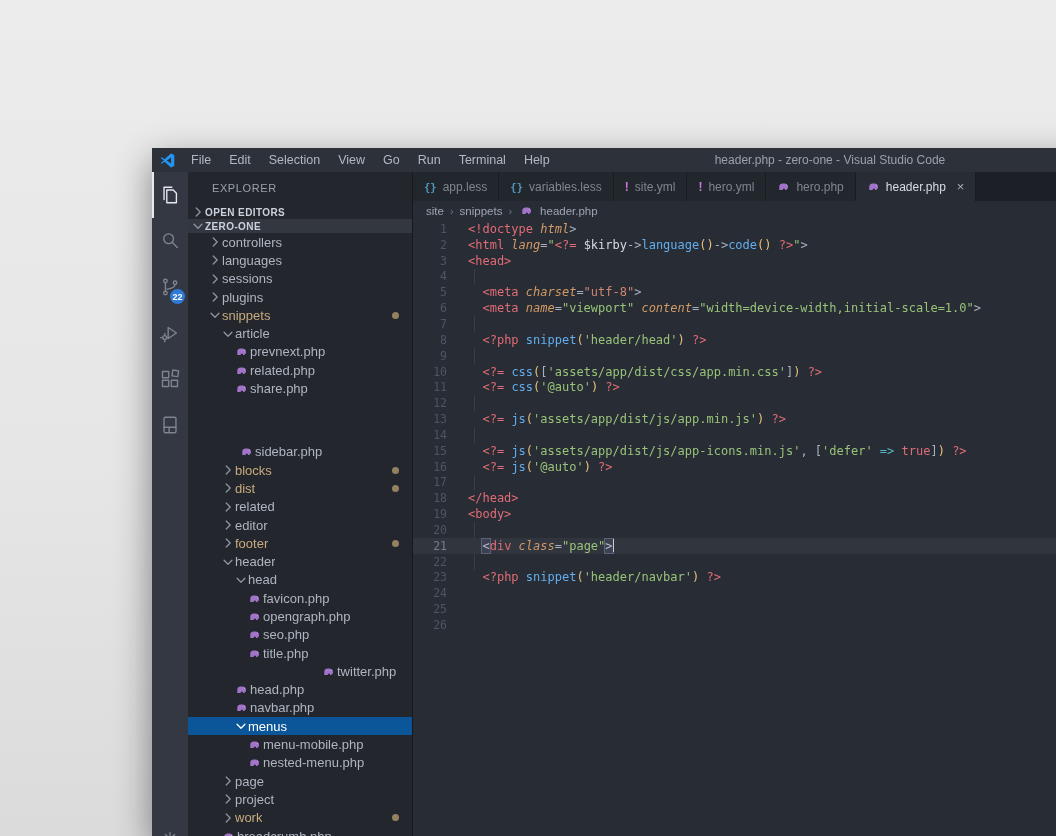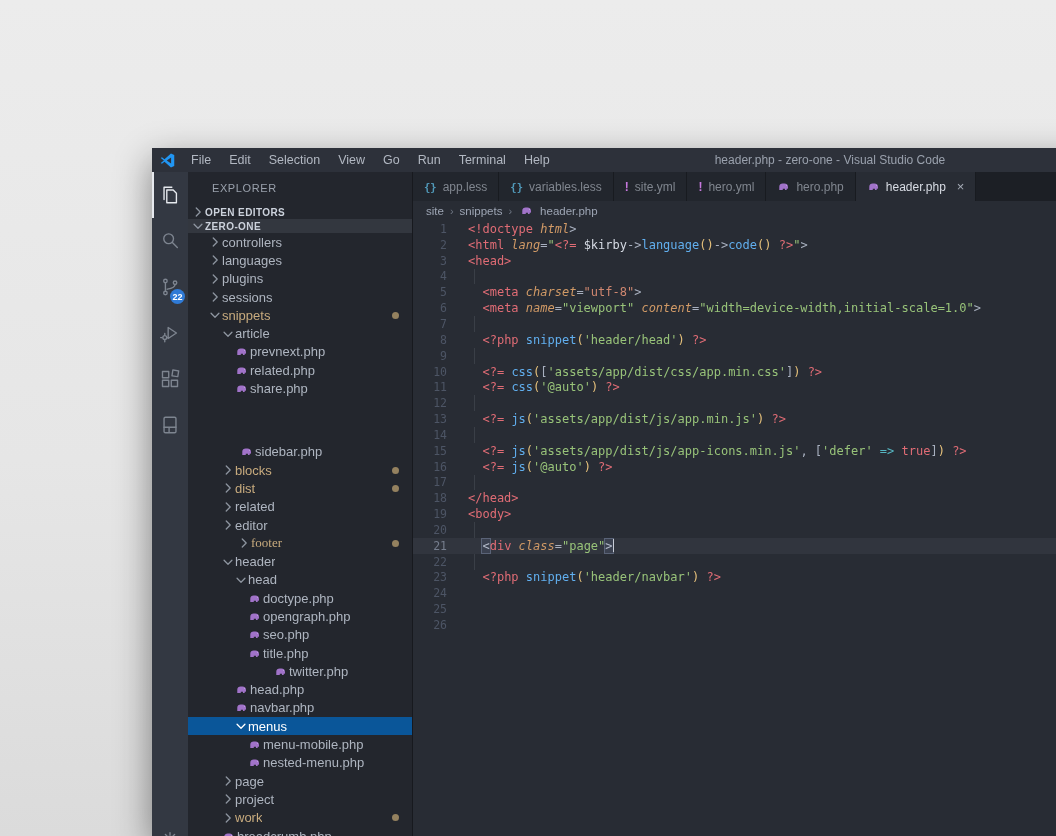--- a/index.html
+++ b/index.html
@@ -214,29 +214,29 @@
                 </svg>
               </span>
               <span class="t-label">languages</span>
             </div>
             <div class="tree-row" style="padding-left: 19px;">
               <span class="twisty">
                 <svg viewBox="0 0 16 16" width="14" height="14">
                   <path d="M6 3.5 10.5 8 6 12.5" stroke="currentColor" fill="none" stroke-width="1.5" stroke-linecap="round" stroke-linejoin="round"></path>
                 </svg>
               </span>
+              <span class="t-label">sessions</span>
+            </div>
+            <div class="tree-row" style="padding-left: 19px;">
+              <span class="twisty">
+                <svg viewBox="0 0 16 16" width="14" height="14">
+                  <path d="M6 3.5 10.5 8 6 12.5" stroke="currentColor" fill="none" stroke-width="1.5" stroke-linecap="round" stroke-linejoin="round"></path>
+                </svg>
+              </span>
               <span class="t-label">plugins</span>
-            </div>
-            <div class="tree-row" style="padding-left: 19px;">
-              <span class="twisty">
-                <svg viewBox="0 0 16 16" width="14" height="14">
-                  <path d="M6 3.5 10.5 8 6 12.5" stroke="currentColor" fill="none" stroke-width="1.5" stroke-linecap="round" stroke-linejoin="round"></path>
-                </svg>
-              </span>
-              <span class="t-label">sessions</span>
             </div>
             <div class="tree-row" style="padding-left: 19px;">
               <span class="twisty open">
                 <svg viewBox="0 0 16 16" width="14" height="14">
                   <path d="M6 3.5 10.5 8 6 12.5" stroke="currentColor" fill="none" stroke-width="1.5" stroke-linecap="round" stroke-linejoin="round"></path>
                 </svg>
               </span>
               <span class="t-label modified">snippets</span>
               <span class="mod-dot"></span>
             </div>
@@ -311,21 +311,21 @@
               <span class="t-label">related</span>
             </div>
             <div class="tree-row" style="padding-left: 32px;">
               <span class="twisty">
                 <svg viewBox="0 0 16 16" width="14" height="14">
                   <path d="M6 3.5 10.5 8 6 12.5" stroke="currentColor" fill="none" stroke-width="1.5" stroke-linecap="round" stroke-linejoin="round"></path>
                 </svg>
               </span>
               <span class="t-label">editor</span>
             </div>
-            <div class="tree-row" style="padding-left: 48px; font-family: Liberation Serif, serif;">
+            <div class="tree-row" style="padding-left: 32px;">
               <span class="twisty">
                 <svg viewBox="0 0 16 16" width="14" height="14">
                   <path d="M6 3.5 10.5 8 6 12.5" stroke="currentColor" fill="none" stroke-width="1.5" stroke-linecap="round" stroke-linejoin="round"></path>
                 </svg>
               </span>
               <span class="t-label modified">footer</span>
               <span class="mod-dot"></span>
             </div>
             <div class="tree-row" style="padding-left: 32px;">
               <span class="twisty open">
@@ -343,21 +343,21 @@
               </span>
               <span class="t-label">head</span>
             </div>
             <div class="tree-row" style="padding-left: 58px;">
               <span class="file-ic">
                 <svg viewBox="0 0 16 16" width="13" height="13">
                   <path fill="#a173c9" d="M2.8 12.3V8.2c0-2.4 1.8-3.8 4.2-3.8h2.2c2.4 0 4 1.3 4.2 3.3l.2 1.8c.1.8-.4 1.3-1.1 1.3h-.6v1.5h-2.1v-1.5H7.1v1.5Z"></path>
                   <circle cx="11.6" cy="6.9" r=".55" fill="#e8defa"></circle>
                 </svg>
               </span>
-              <span class="t-label">doctype.php</span>
+              <span class="t-label">favicon.php</span>
             </div>
             <div class="tree-row" style="padding-left: 58px;">
               <span class="file-ic">
                 <svg viewBox="0 0 16 16" width="13" height="13">
                   <path fill="#a173c9" d="M2.8 12.3V8.2c0-2.4 1.8-3.8 4.2-3.8h2.2c2.4 0 4 1.3 4.2 3.3l.2 1.8c.1.8-.4 1.3-1.1 1.3h-.6v1.5h-2.1v-1.5H7.1v1.5Z"></path>
                   <circle cx="11.6" cy="6.9" r=".55" fill="#e8defa"></circle>
                 </svg>
               </span>
               <span class="t-label">opengraph.php</span>
             </div>
@@ -372,21 +372,21 @@
             </div>
             <div class="tree-row" style="padding-left: 58px;">
               <span class="file-ic">
                 <svg viewBox="0 0 16 16" width="13" height="13">
                   <path fill="#a173c9" d="M2.8 12.3V8.2c0-2.4 1.8-3.8 4.2-3.8h2.2c2.4 0 4 1.3 4.2 3.3l.2 1.8c.1.8-.4 1.3-1.1 1.3h-.6v1.5h-2.1v-1.5H7.1v1.5Z"></path>
                   <circle cx="11.6" cy="6.9" r=".55" fill="#e8defa"></circle>
                 </svg>
               </span>
               <span class="t-label">title.php</span>
             </div>
-            <div class="tree-row" style="padding-left: 84px;">
+            <div class="tree-row" style="padding-left: 84px; margin-left: 48px;">
               <span class="file-ic">
                 <svg viewBox="0 0 16 16" width="13" height="13">
                   <path fill="#a173c9" d="M2.8 12.3V8.2c0-2.4 1.8-3.8 4.2-3.8h2.2c2.4 0 4 1.3 4.2 3.3l.2 1.8c.1.8-.4 1.3-1.1 1.3h-.6v1.5h-2.1v-1.5H7.1v1.5Z"></path>
                   <circle cx="11.6" cy="6.9" r=".55" fill="#e8defa"></circle>
                 </svg>
               </span>
               <span class="t-label">twitter.php</span>
             </div>
             <div class="tree-row" style="padding-left: 45px;">
               <span class="file-ic">

